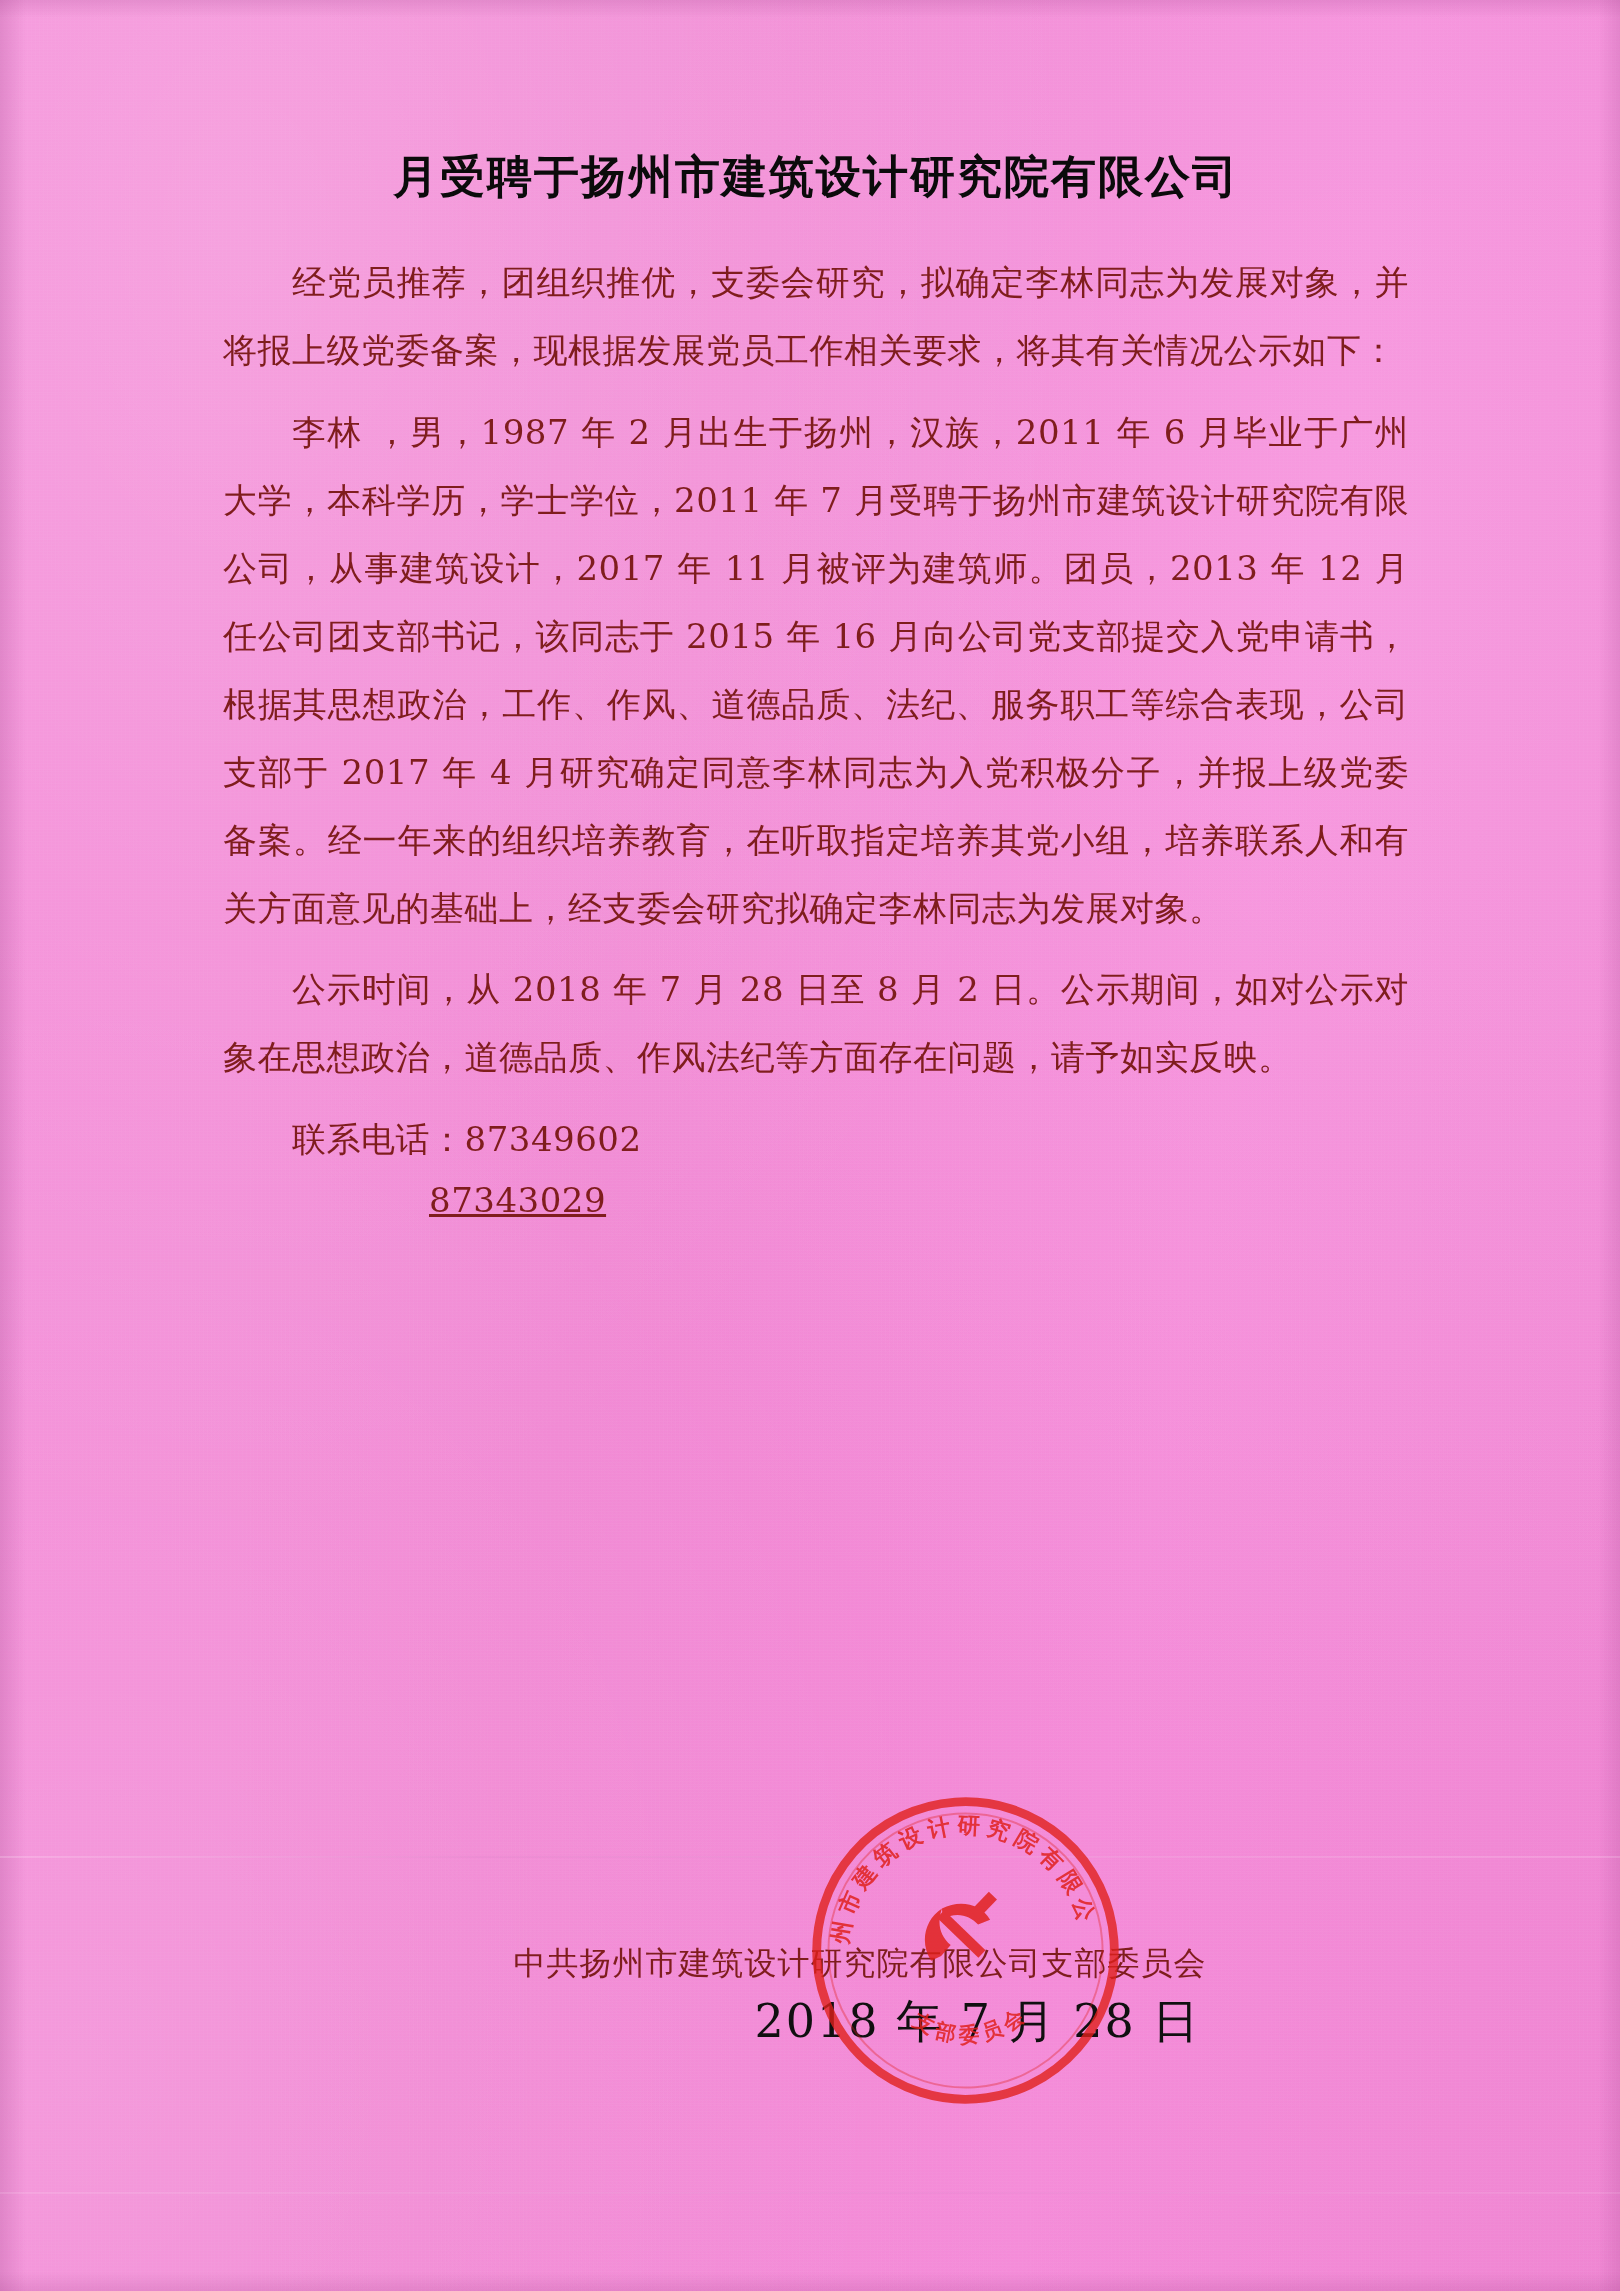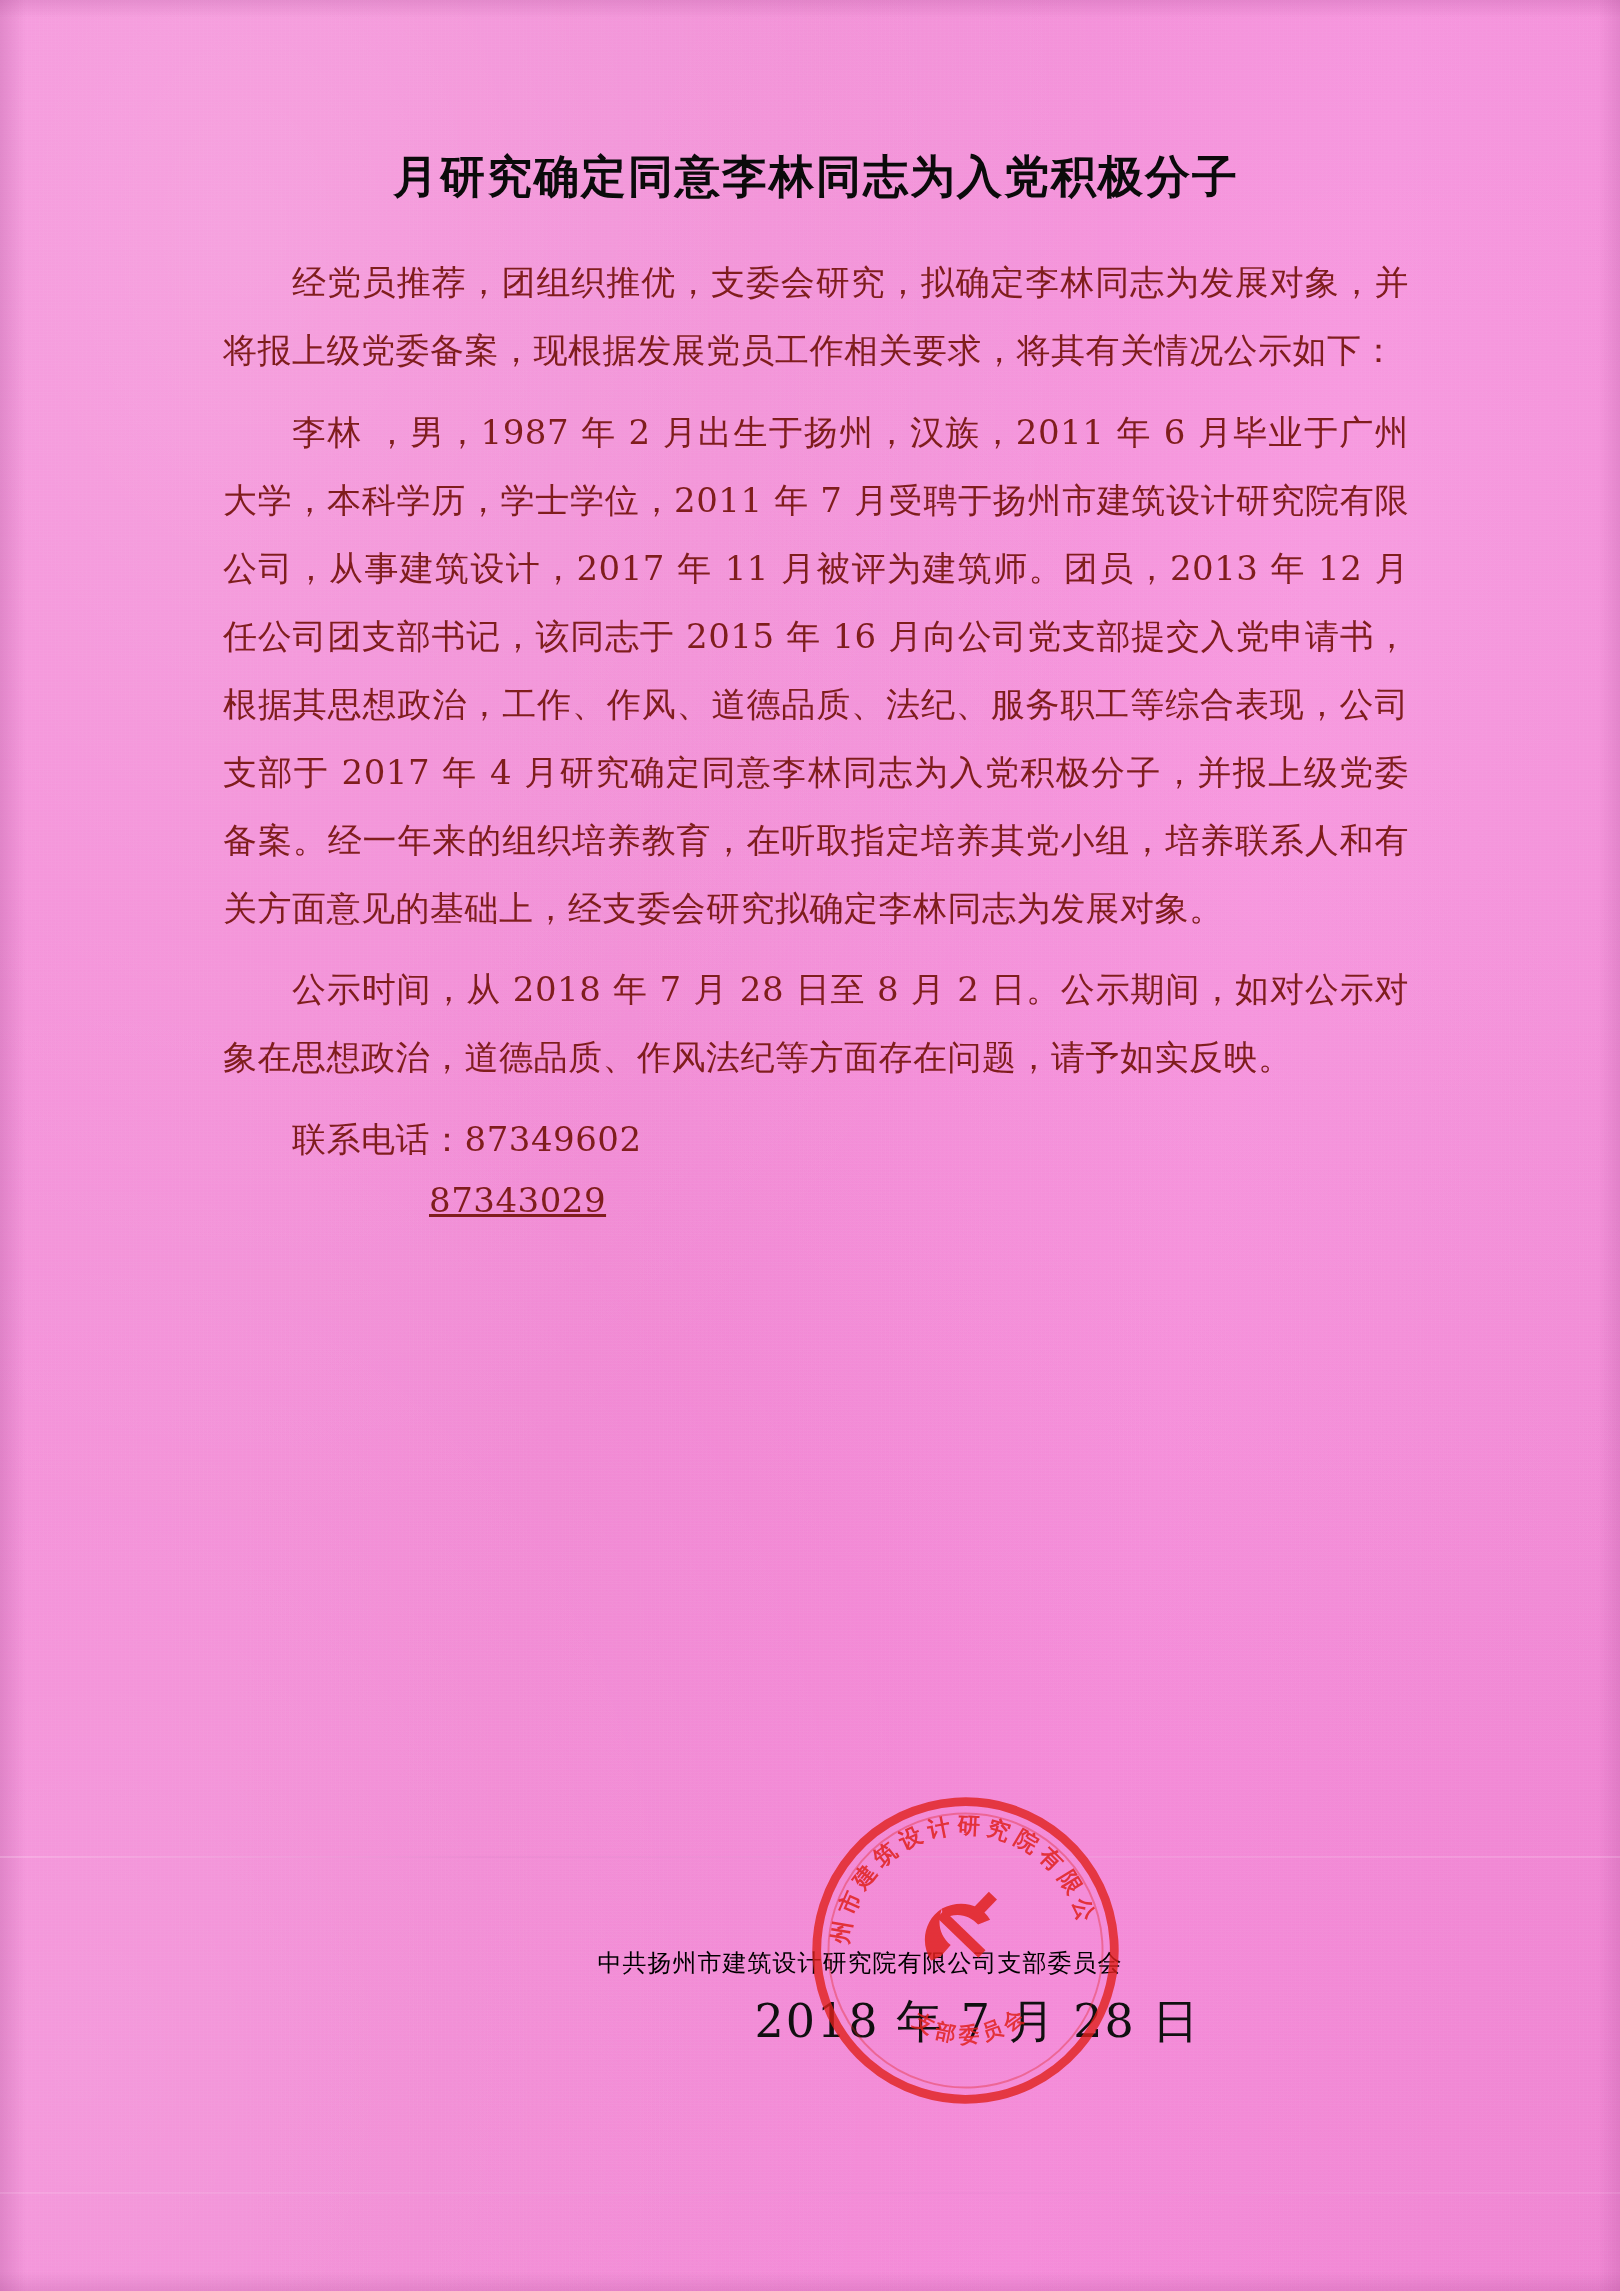--- a/index.html
+++ b/index.html
@@ -111,22 +111,22 @@
   }
 
   .signature {
     position: absolute;
     left: 223px;
     top: 1936px;
     width: 1186px;
     text-align: center;
   }
   .sign-org {
-    font-size: 24px;
-    color: #000000;
+    font-size: 32px;
+    color: #7f1d1d;
     letter-spacing: 1px;
     line-height: 55px;
     padding-left: 88px;
   }
   .sign-date {
     font-size: 46px;
     color: #101010;
     letter-spacing: 2px;
     line-height: 61px;
     padding-left: 323px;
@@ -155,21 +155,21 @@
 <div class="paper"></div>
 <div class="edge-top"></div>
 <div class="edge-left"></div>
 <div class="edge-right"></div>
 <div class="edge-bottom"></div>
 <div class="fold1"></div>
 <div class="fold2"></div>
 
 <div class="doc">
 
-  <h1 class="doc-title">月研究确定同意李林同志为入党积极分子</h1>
+  <h1 class="doc-title">月受聘于扬州市建筑设计研究院有限公司</h1>
 
   <p class="para para-gap">经党员推荐，团组织推优，支委会研究，拟确定李林同志为发展对象，并将报上级党委备案，现根据发展党员工作相关要求，将其有关情况公示如下：</p>
 
   <p class="para para-gap">李林 ，男，1987 年 2 月出生于扬州，汉族，2011 年 6 月毕业于广州大学，本科学历，学士学位，2011 年 7 月受聘于扬州市建筑设计研究院有限公司，从事建筑设计，2017 年 11 月被评为建筑师。团员，2013 年 12 月任公司团支部书记，该同志于 2015 年 16 月向公司党支部提交入党申请书，根据其思想政治，工作、作风、道德品质、法纪、服务职工等综合表现，公司支部于 2017 年 4 月研究确定同意李林同志为入党积极分子，并报上级党委备案。经一年来的组织培养教育，在听取指定培养其党小组，培养联系人和有关方面意见的基础上，经支委会研究拟确定李林同志为发展对象。</p>
 
   <p class="para para-gap">公示时间，从 2018 年 7 月 28 日至 8 月 2 日。公示期间，如对公示对象在思想政治，道德品质、作风法纪等方面存在问题，请予如实反映。</p>
 
   <div class="contact-block">
     <div class="contact-line">联系电话：87349602</div>
     <div class="contact-line indent2">87343029</div>

